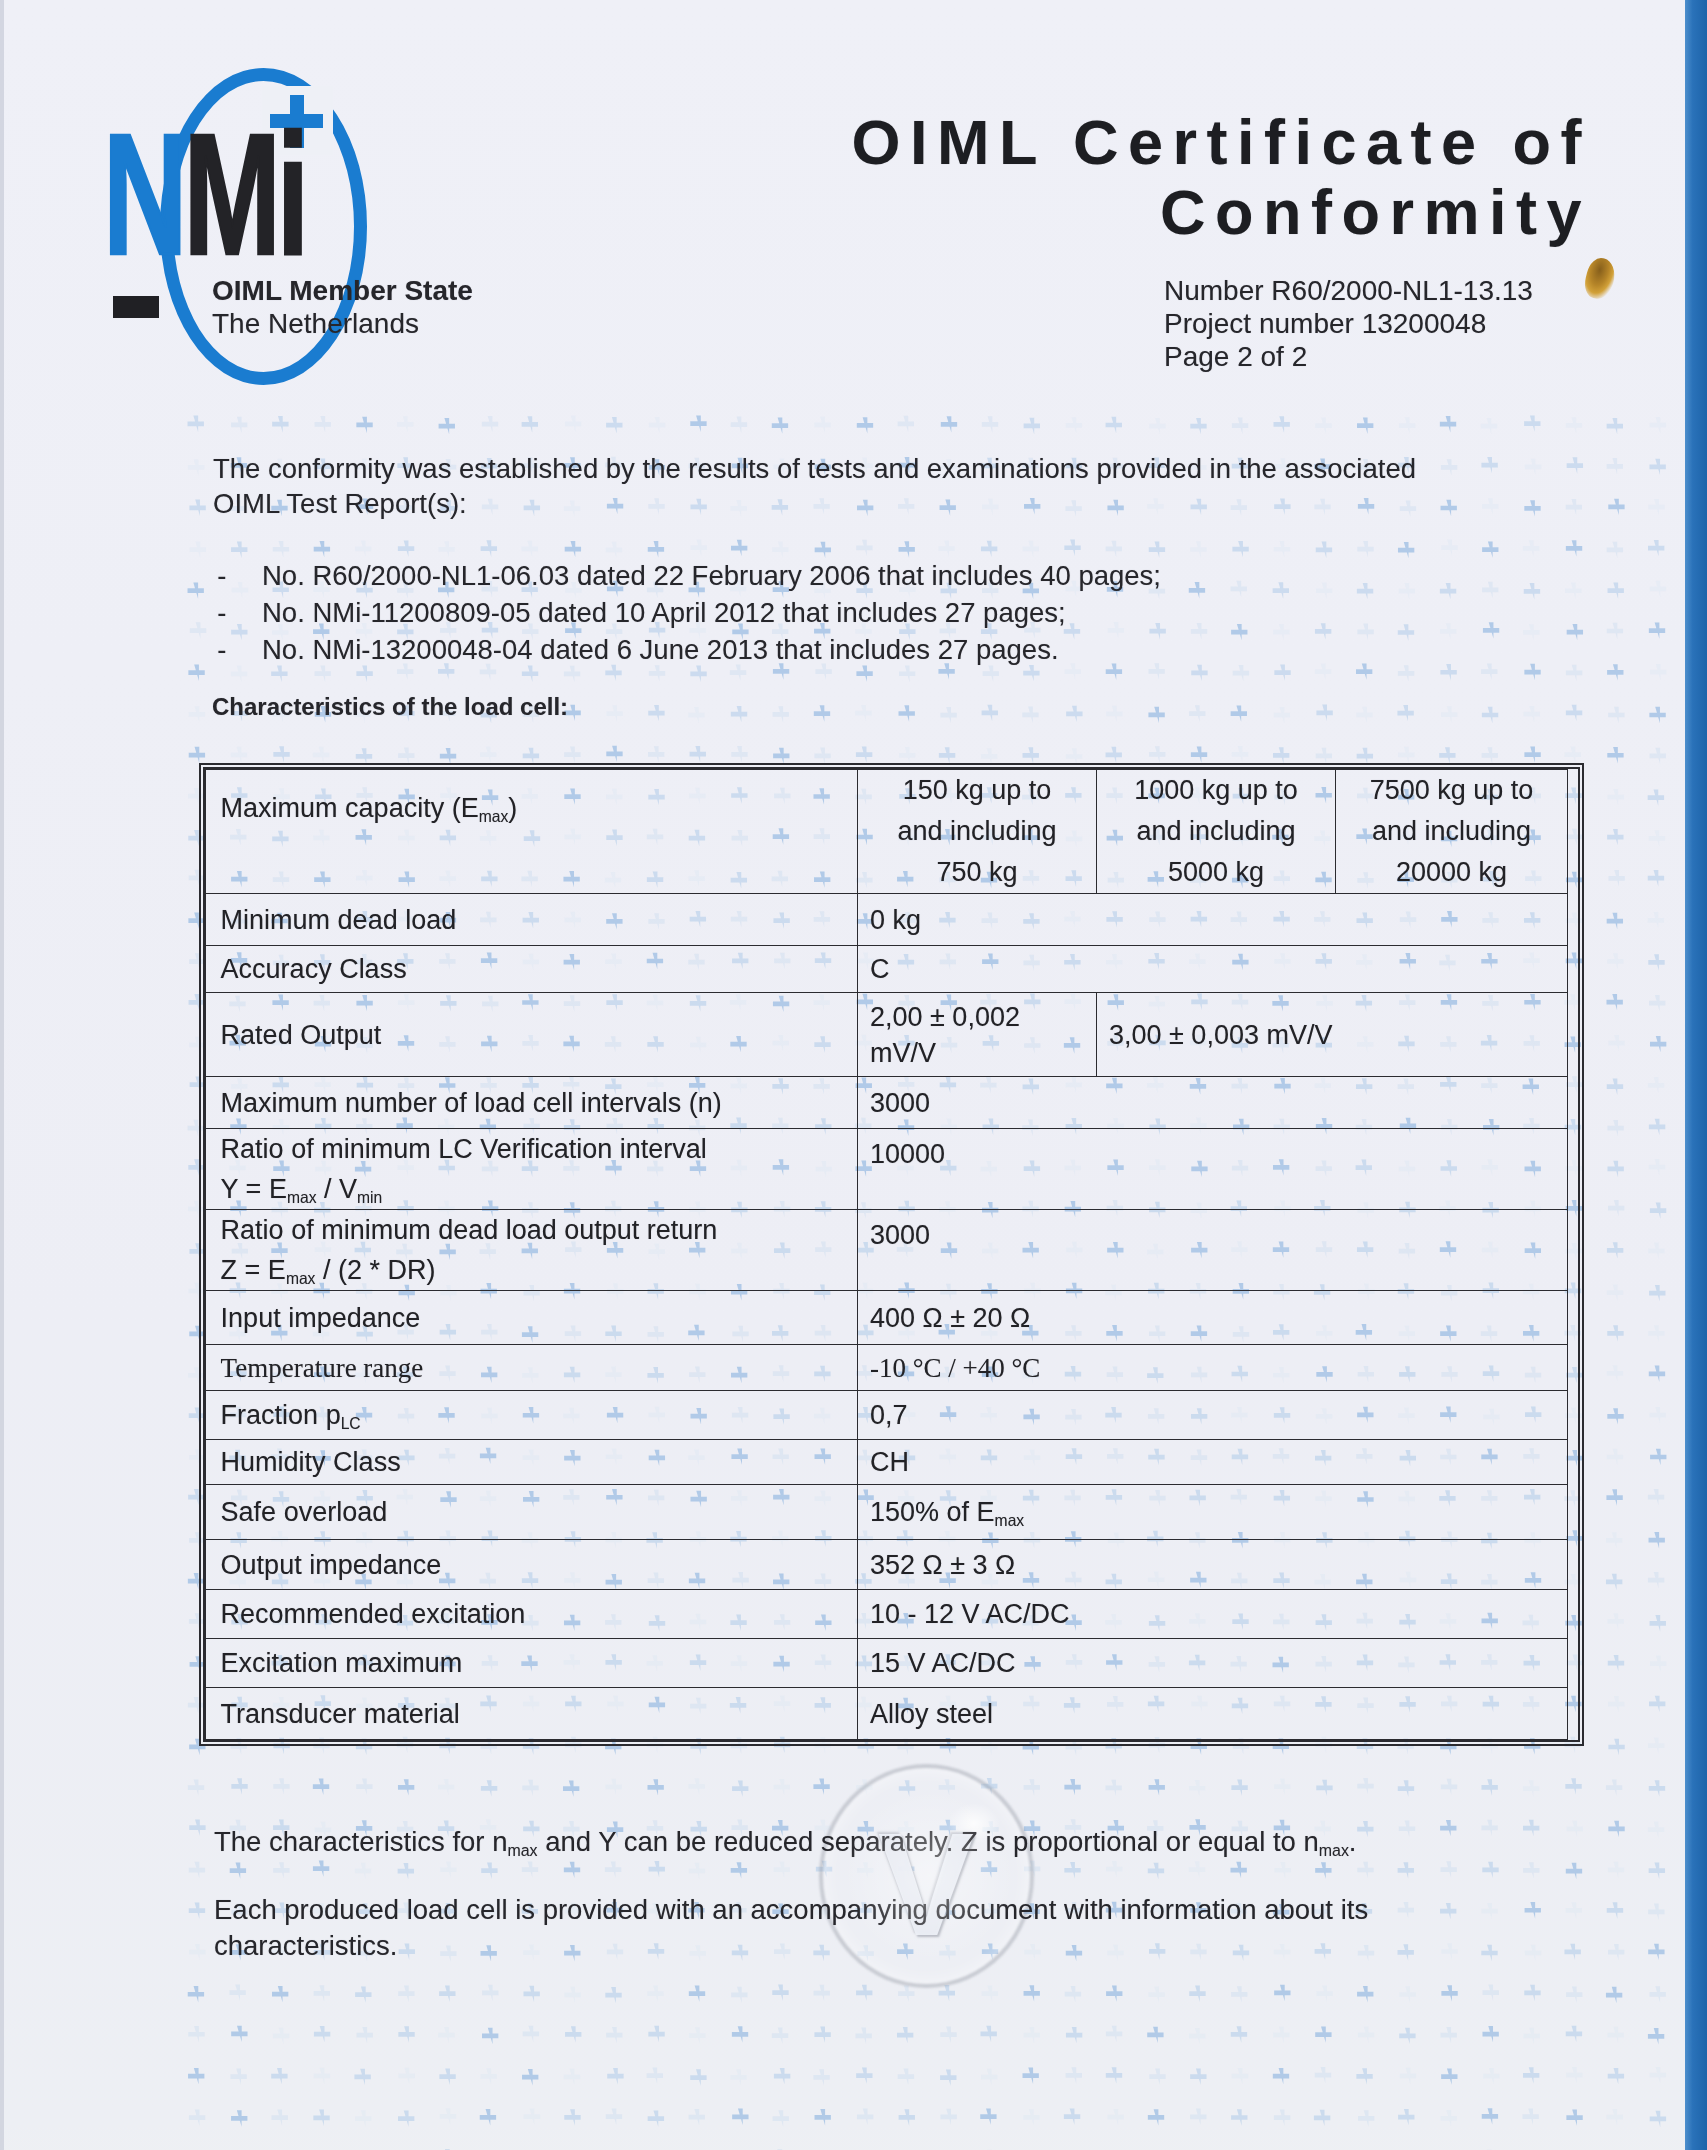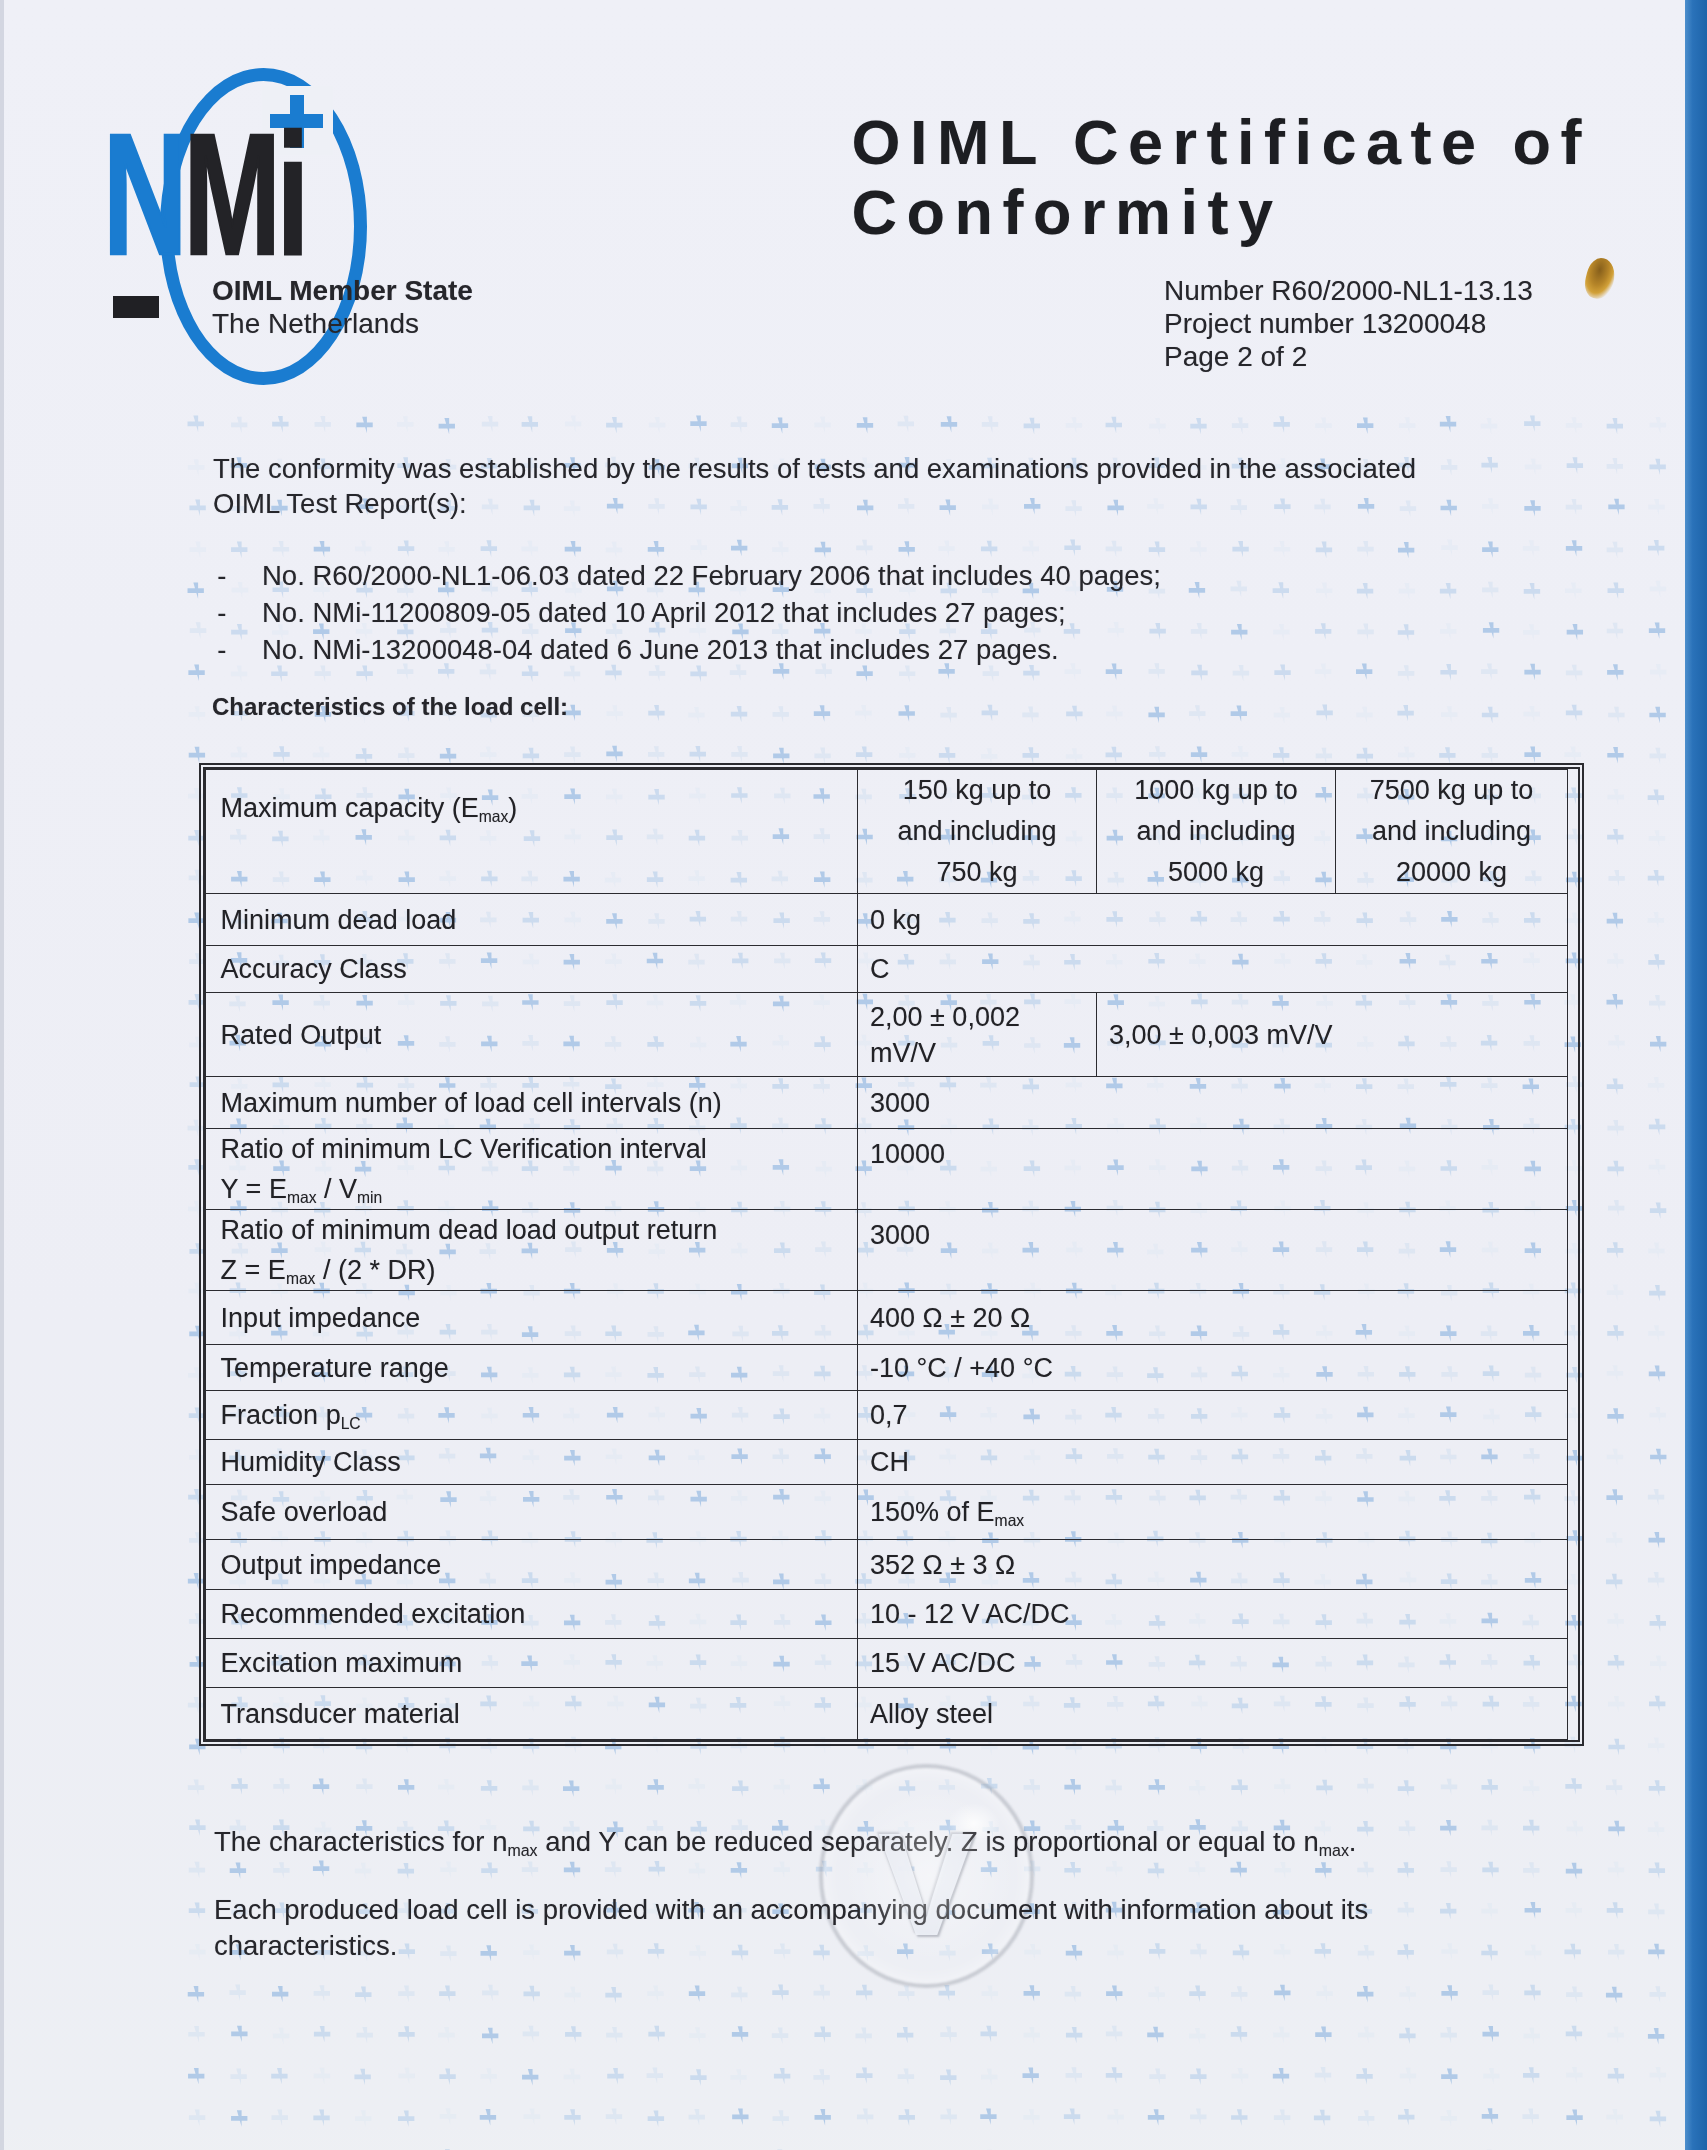--- a/index.html
+++ b/index.html
@@ -21,21 +21,21 @@
   .logo-patch{left:262px;top:86px;width:71px;height:69px;background:#eef0f6;}
   .plus-v{left:290px;top:95px;width:14px;height:53px;background:#1a7cd0;}
   .plus-h{left:270px;top:114px;width:53px;height:14px;background:#1a7cd0;}
   .logo-text{left:103px;top:108px;font-size:172px;line-height:172px;font-weight:700;
     letter-spacing:-6px;transform:scaleX(.68);transform-origin:left top;white-space:nowrap;
     -webkit-text-stroke:2.6px currentColor;}
   .logo-text .n{color:#1a7cd0;-webkit-text-stroke-color:#1a7cd0;}
   .logo-text .mi{color:#232327;-webkit-text-stroke-color:#232327;}
   .logo-dash{left:113px;top:296px;width:46px;height:21.5px;background:#202024;}
   
-  .title{right:116px;top:107px;text-align:left;font-weight:700;color:#1d1e22;
+  .title{right:116px;top:107px;text-align:right;font-weight:700;color:#1d1e22;
     font-size:63px;line-height:70px;letter-spacing:9.5px;white-space:nowrap;}
   .member{left:212px;top:274px;font-size:28px;line-height:33px;}
   .member .b{font-weight:700;}
   .rinfo{left:1164px;top:274px;font-size:28px;line-height:33px;}
   
   .intro{left:213px;top:451px;width:1368px;font-size:27.5px;line-height:35px;}
   .bullets{left:213px;top:557px;width:1368px;font-size:27.5px;list-style:none;margin:0;padding:0;}
   .bullets li{position:relative;padding-left:49px;line-height:37px;}
   .bullets .mark{position:absolute;left:4.3px;top:0;}
   .sechead{left:212px;top:693px;font-size:24px;font-weight:700;}
@@ -168,21 +168,21 @@
               <td class="c-val st v-top" colspan="3">10000</td>
             </tr>
             <tr style="height: 80px;">
               <td class="c-label st">Ratio of minimum dead load output return<br>Z = E<sub>max</sub> / (2 * DR)</td>
               <td class="c-val st v-top" colspan="3">3000</td>
             </tr>
             <tr style="height: 54px;">
               <td class="c-label st">Input impedance</td>
               <td class="c-val st" colspan="3">400 Ω ± 20 Ω</td>
             </tr>
-            <tr style="height: 46px;">
+            <tr style="height: 46px; font-family: Liberation Serif, serif;">
               <td class="c-label st">Temperature range</td>
               <td class="c-val st" colspan="3">-10 °C / +40 °C</td>
             </tr>
             <tr style="height: 49px;">
               <td class="c-label st">Fraction p<sub>LC</sub></td>
               <td class="c-val st" colspan="3">0,7</td>
             </tr>
             <tr style="height: 45px;">
               <td class="c-label st">Humidity Class</td>
               <td class="c-val st" colspan="3">CH</td>

